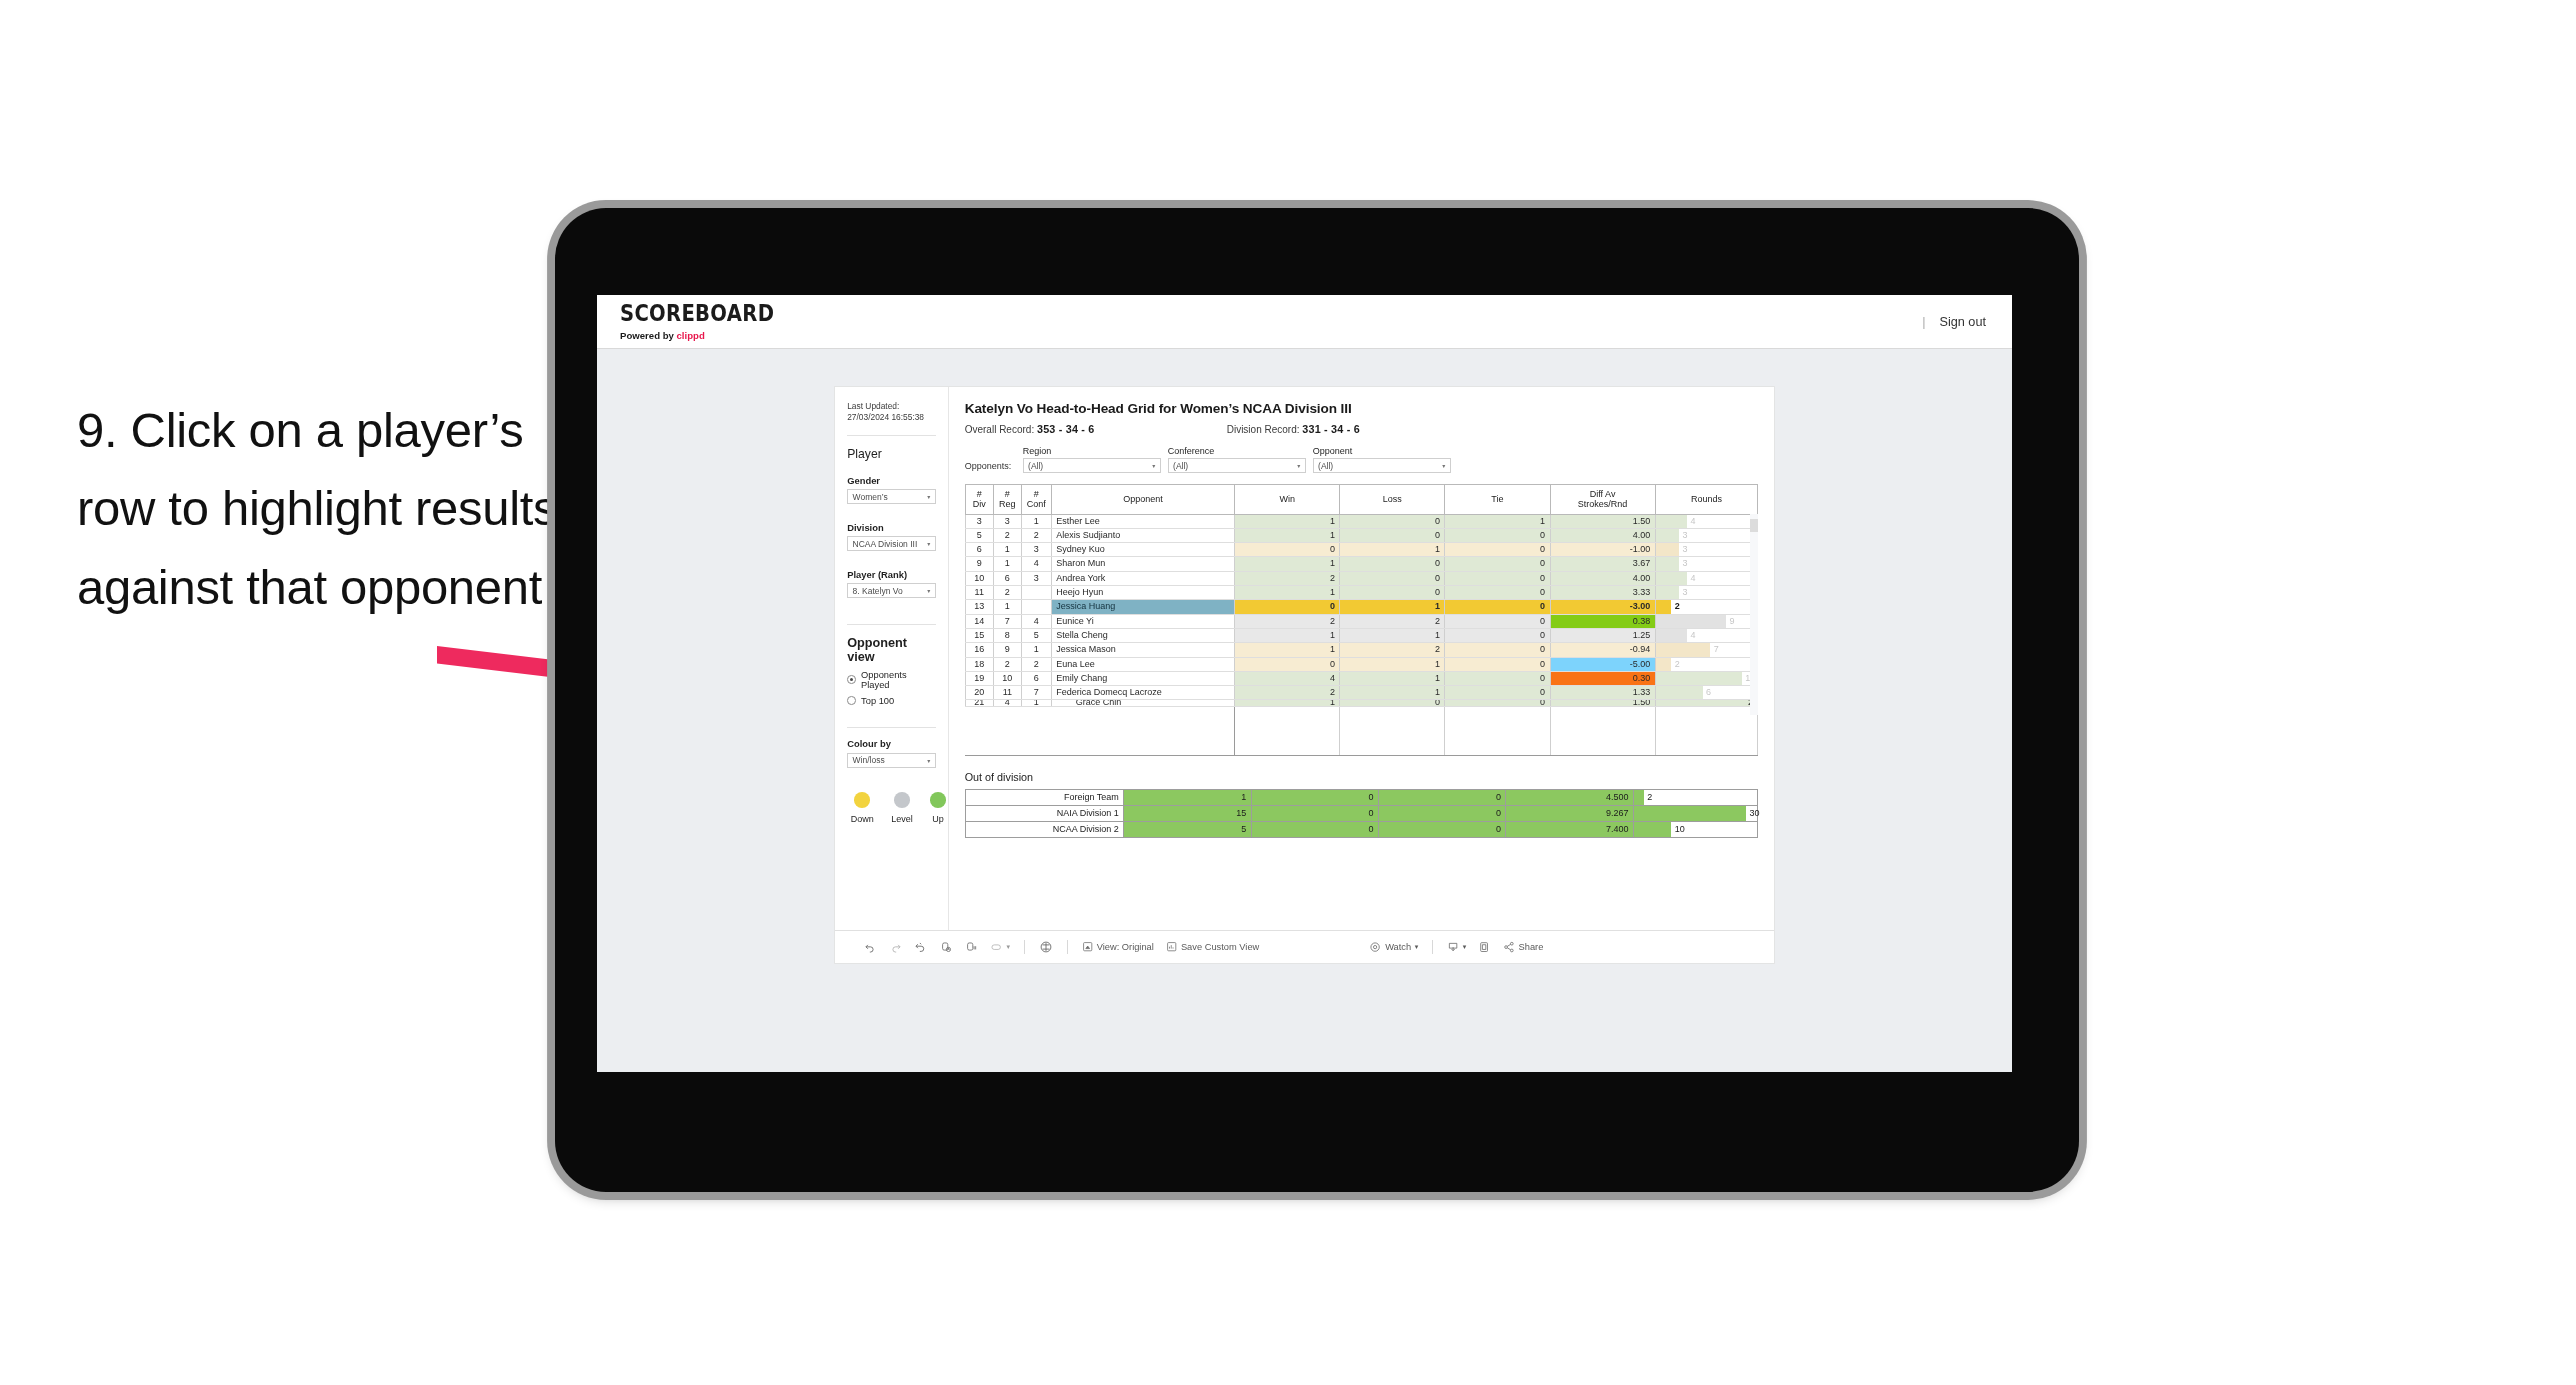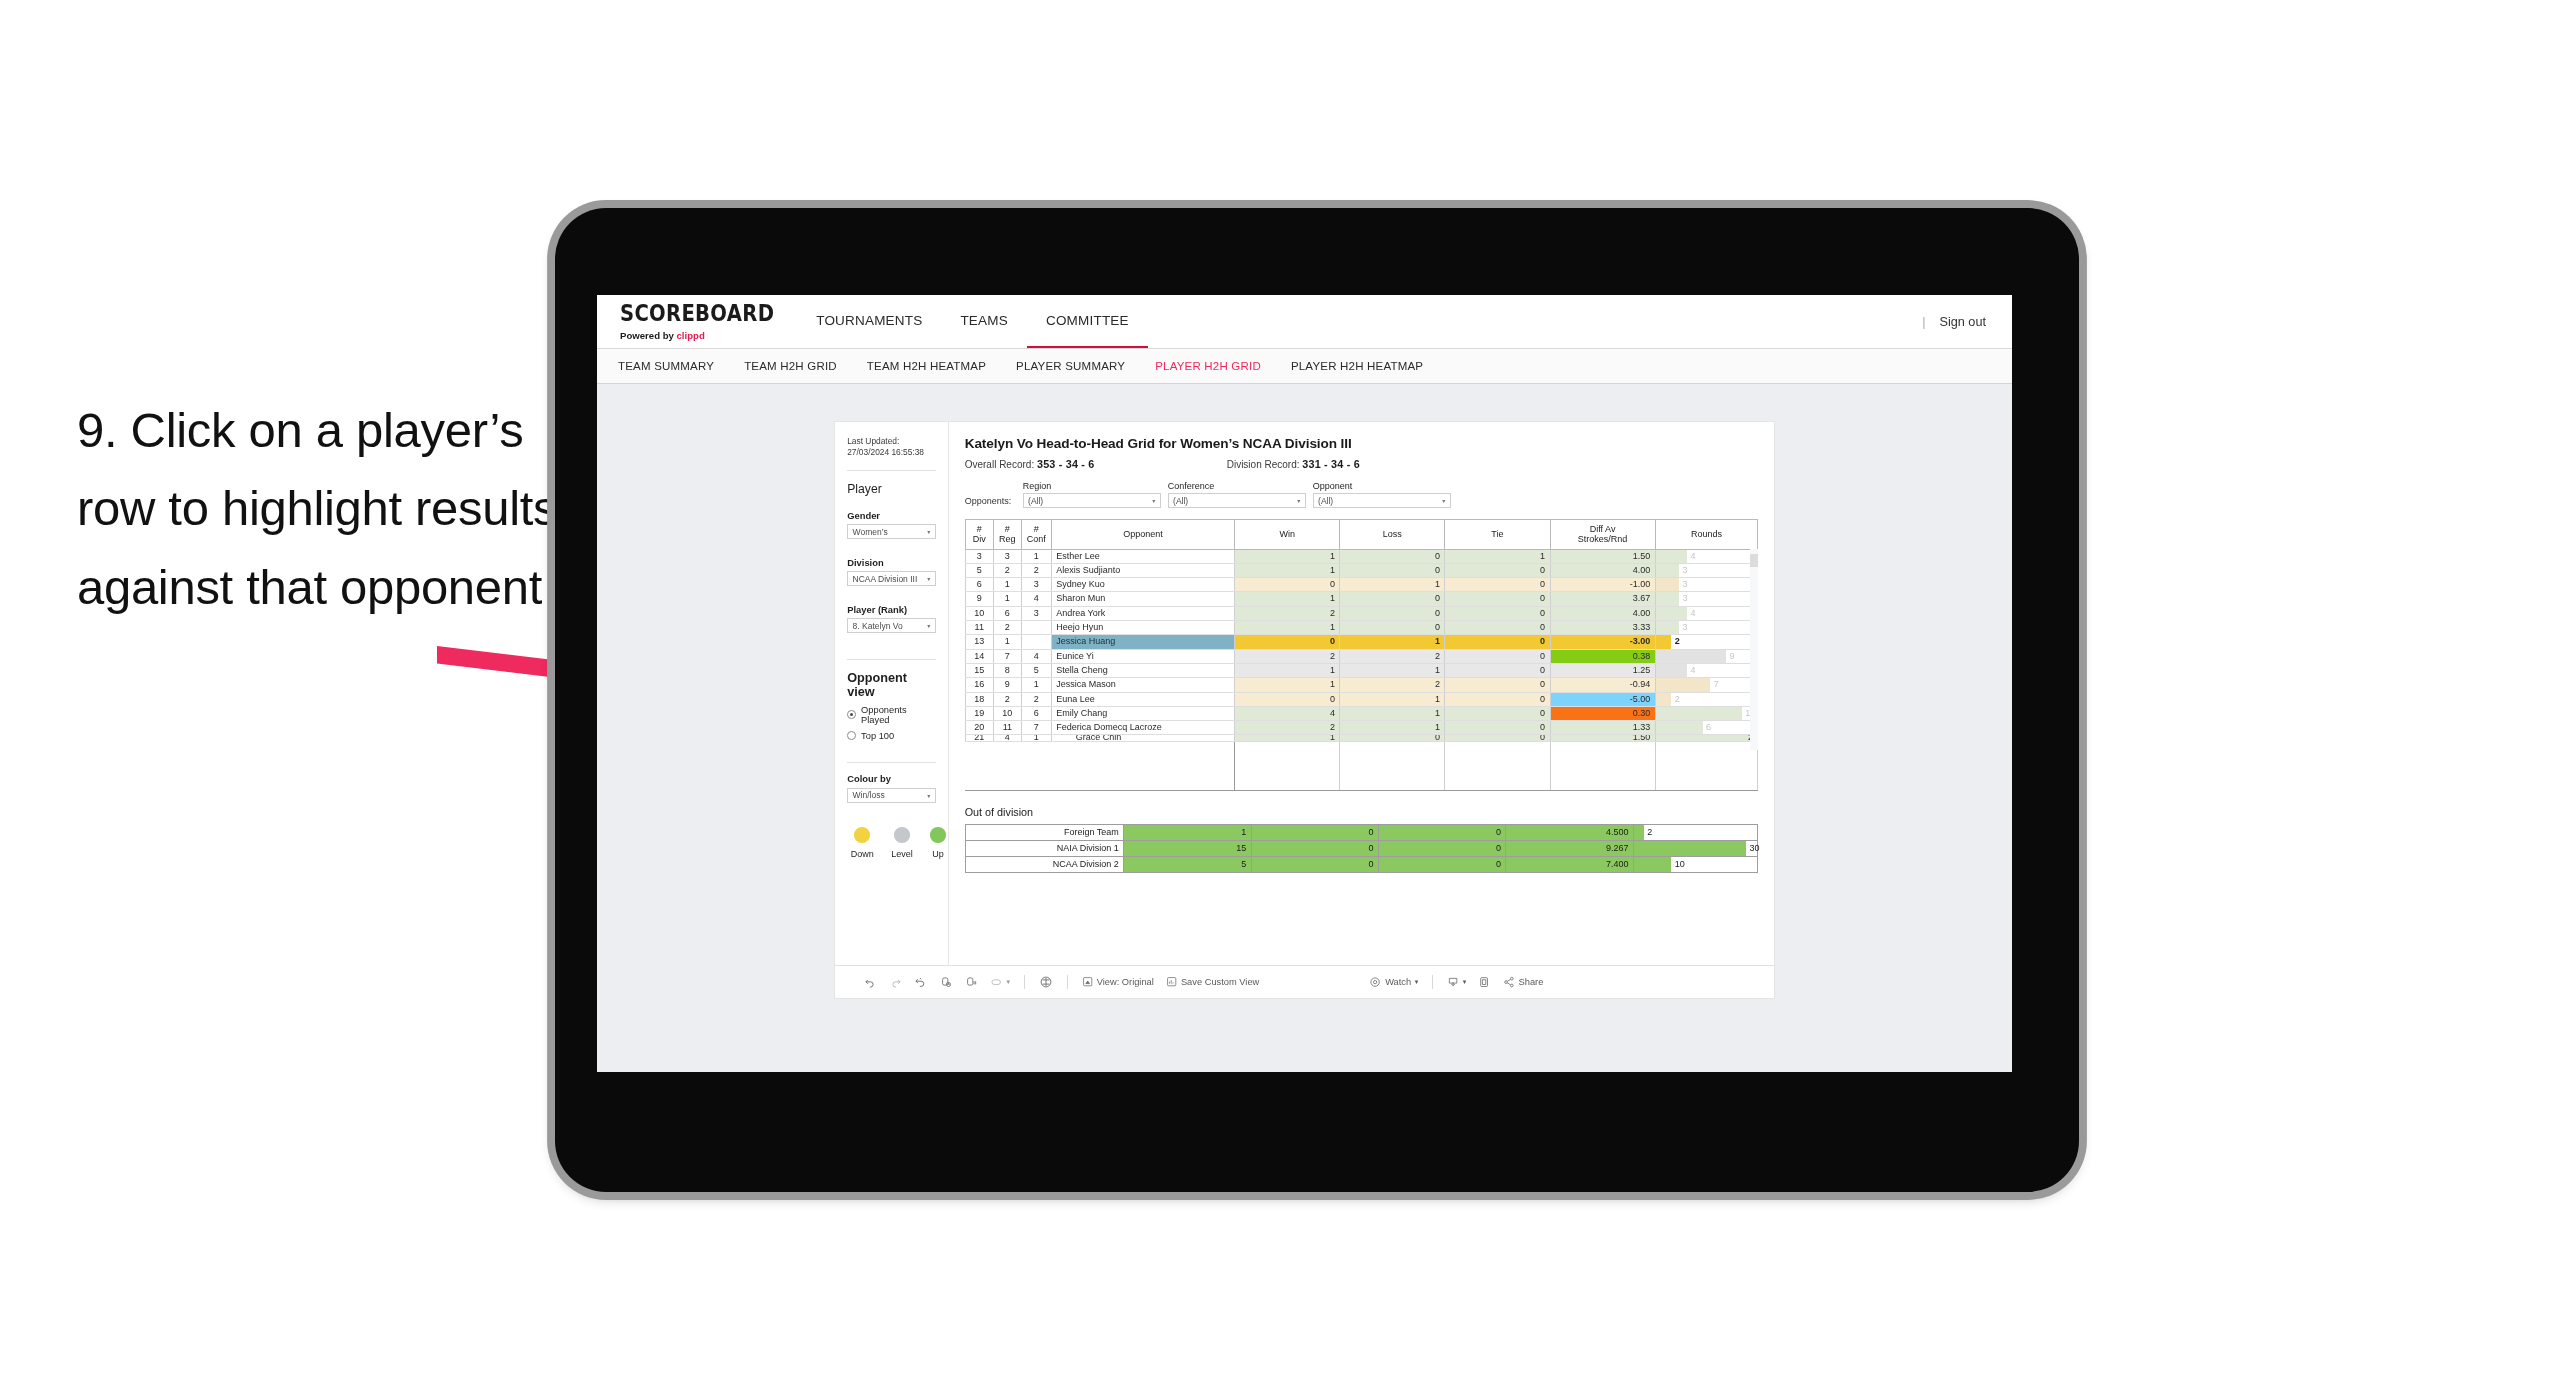--- a/index.html
+++ b/index.html
@@ -216,39 +216,26 @@
 </svg>
 
 <div id="tablet">
   <div id="screen">
 
     <div class="appbar">
       <div class="brand">
         <div class="brand-title">SCOREBOARD</div>
         <div class="brand-sub"><span>Powered by </span><span class="clippd">clippd</span></div>
       </div>
-      <div class="topnav">
-        <div class="tab">TOURNAMENTS</div>
-        <div class="tab">TEAMS</div>
-        <div class="tab active">COMMITTEE</div>
-      </div>
       <div class="signout">
         <span class="divider">|</span>
         <span>Sign out</span>
       </div>
     </div>
 
-    <div class="subnav">
-      <div class="stab">TEAM SUMMARY</div>
-      <div class="stab">TEAM H2H GRID</div>
-      <div class="stab">TEAM H2H HEATMAP</div>
-      <div class="stab">PLAYER SUMMARY</div>
-      <div class="stab active">PLAYER H2H GRID</div>
-      <div class="stab">PLAYER H2H HEATMAP</div>
-    </div>
 
     <div class="canvas">
       <div class="dash">
 
         <div class="sidebar">
           <div class="lastupd">Last Updated: 27/03/2024 16:55:38</div>
           <div class="hr"></div>
           <div class="sec-title">Player</div>
 
           <div>

